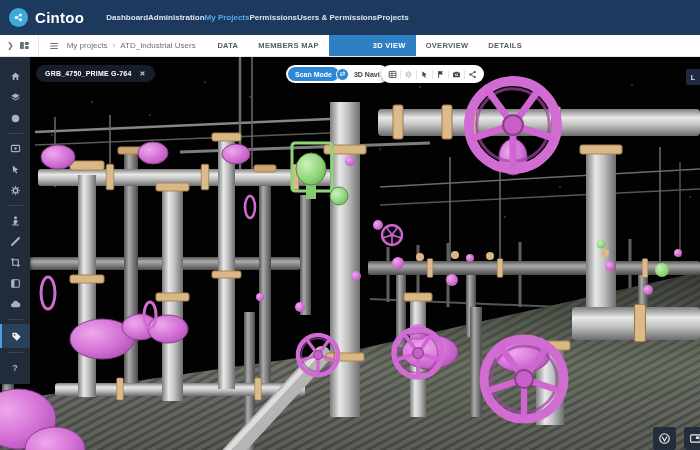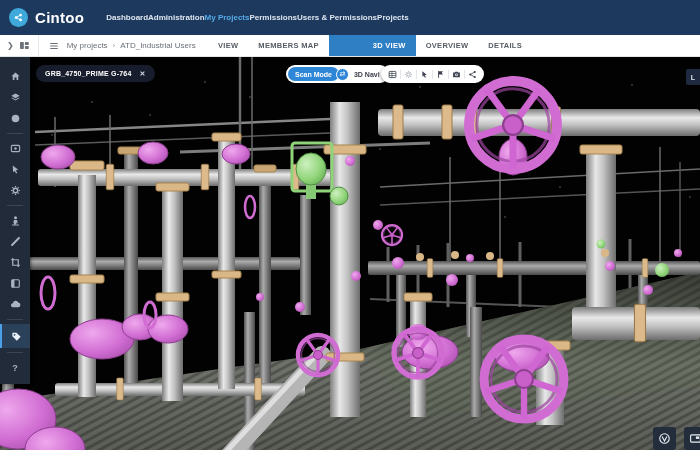--- a/index.html
+++ b/index.html
@@ -104,21 +104,21 @@
           <path d="M2 4h12M2 8h12M2 12h12"></path>
         </svg>
     </span>
     <span class="crumb">
       <span>My projects</span>
       <span class="sep">›</span>
       <span>ATD_Industrial Users</span>
     </span>
   </div>
   <div class="tabs">
-    <span class="tab">VIEW</span>
+    <span class="tab">DATA</span>
     <span class="tab">MEMBERS MAP</span>
     <span class="tab active">3D VIEW</span>
     <span class="tab">OVERVIEW</span>
     <span class="tab">DETAILS</span>
   </div>
 </div>
 
 <div class="main">
 
   <svg class="scene" viewBox="0 0 700 400" preserveAspectRatio="none">

